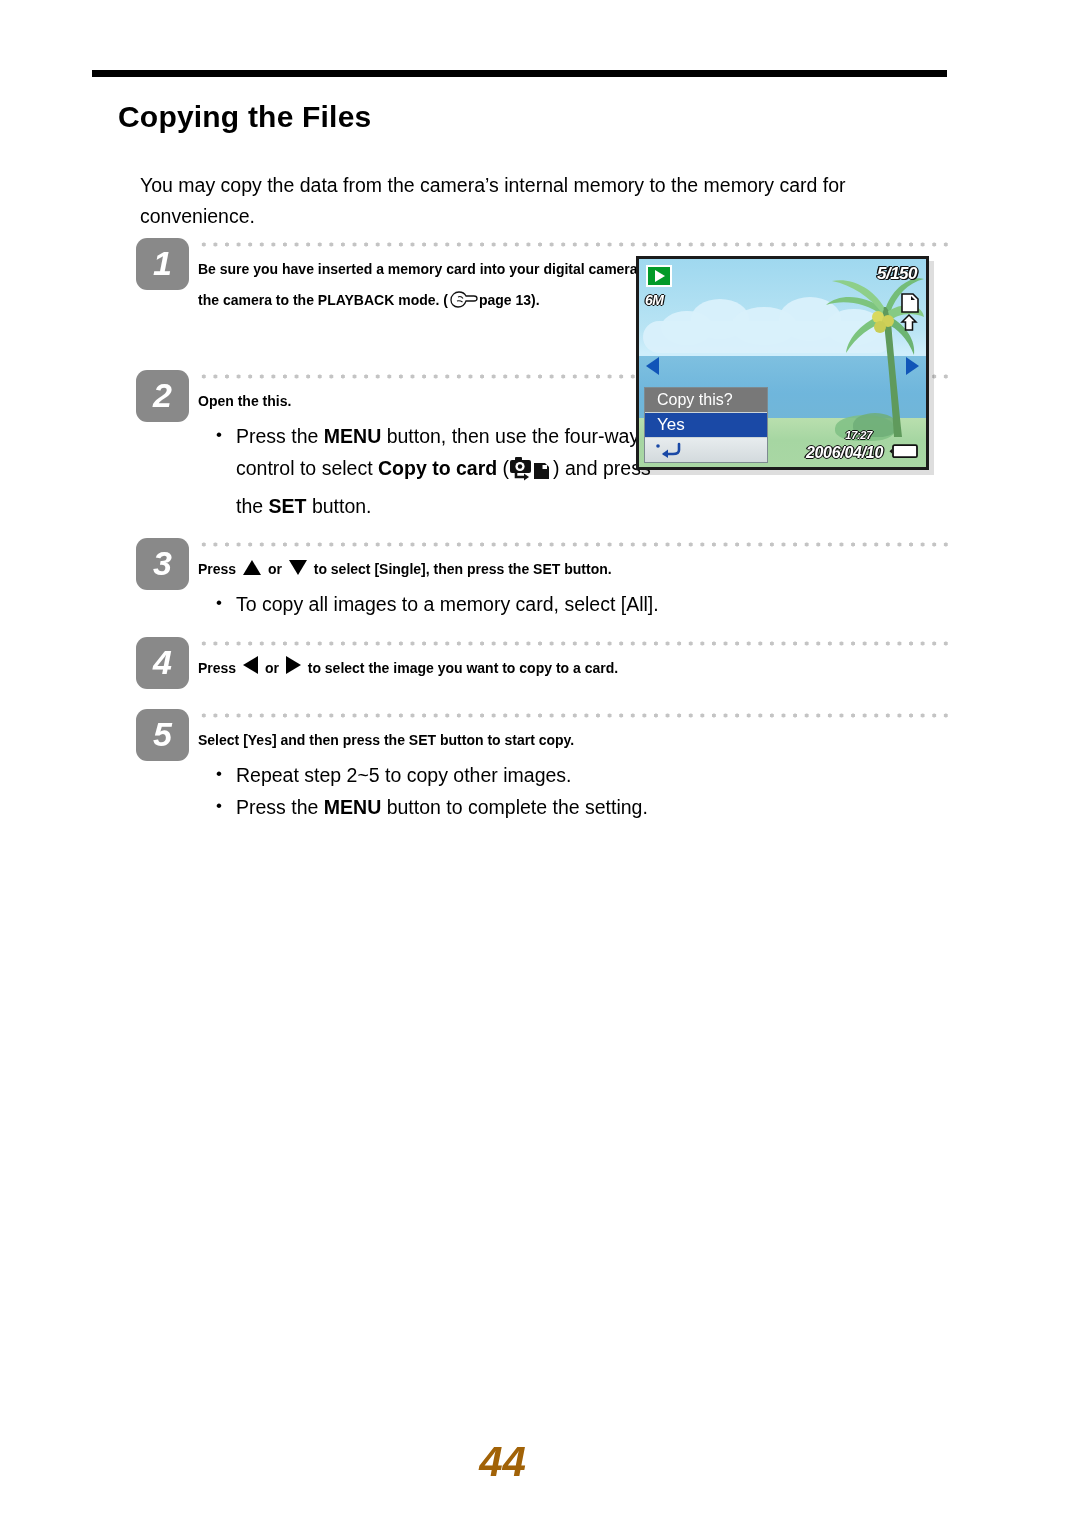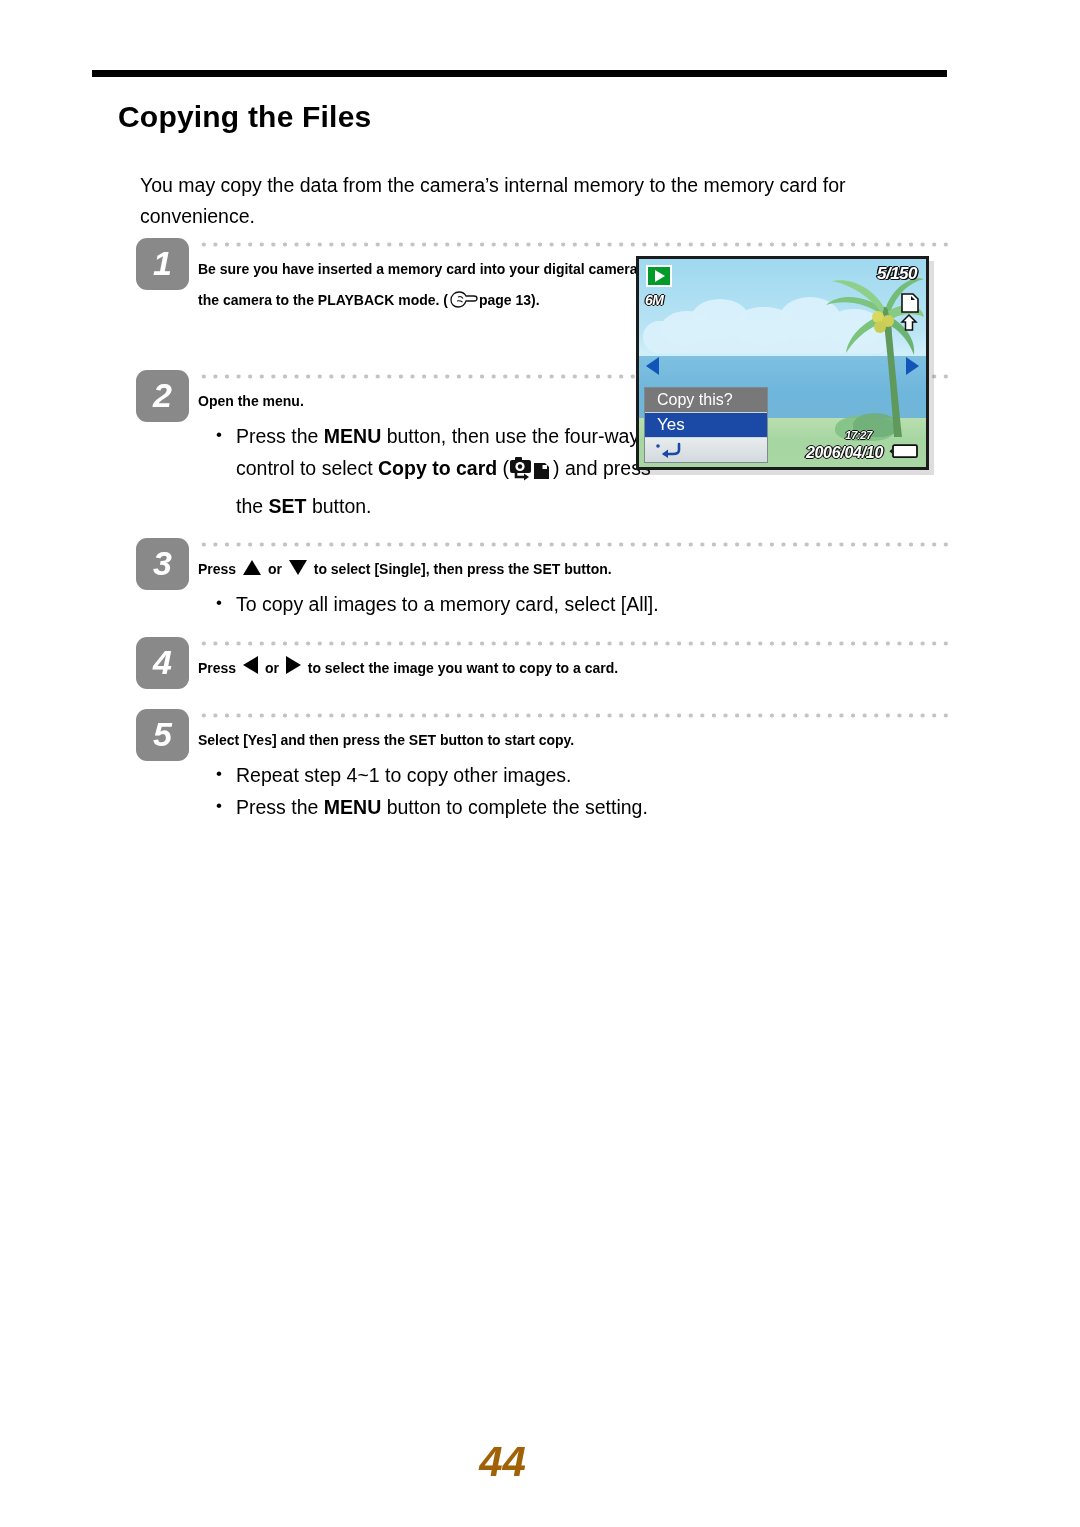--- a/index.html
+++ b/index.html
@@ -360,21 +360,21 @@
             <path d="M3,10 C3,5 7,2 11,2 C15,2 17,4 18,6 L26,6 C28,6 29,7 29,8.5 C29,10 28,11 26,11 L18,11 C17,14 14,17 10,17 C6,17 3,14 3,10 Z" fill="#ffffff" stroke="#111" stroke-width="1.3"></path>
             <path d="M10,7 C12,6 14,7 15,8.5" fill="none" stroke="#111" stroke-width="1.1"></path>
             <path d="M9,11 C11,10.5 13,11 14.5,12" fill="none" stroke="#111" stroke-width="1.1"></path>
           </svg></span><span>page 13).</span>
       </div>
     </div>
 
     <div class="step" style="min-height:168px;">
       <div class="dots-rule"></div>
       <div class="step-badge">2</div>
-      <div class="step-main narrow">Open the menu.</div>
+      <div class="step-main narrow">Open the this.</div>
       <ul class="bullets">
         <li style="width:470px;">
           <span>Press the </span><span class="b">MENU</span><span> button, then use the four-way control to select </span><span class="b">Copy to card</span><span> (</span><span class="copycard-icon"><svg width="44" height="26" viewBox="0 0 44 26">
               <rect x="1" y="5" width="21" height="13" rx="2" fill="#111"></rect>
               <rect x="6" y="2" width="7" height="4" rx="1" fill="#111"></rect>
               <circle cx="11" cy="11.5" r="4.6" fill="#ffffff"></circle>
               <circle cx="11" cy="11.5" r="2.2" fill="#111"></circle>
               <path d="M7,17 L7,22 L17,22" fill="none" stroke="#111" stroke-width="2.6"></path>
               <path d="M15,18.4 L20,22 L15,25.4 Z" fill="#111"></path>
               <path d="M25,8 L36,8 L40,12 L40,24 L25,24 Z" fill="#111"></path>
@@ -409,21 +409,21 @@
         <span class="tri right"></span>
         <span>to select the image you want to copy to a card.</span>
       </div>
     </div>
 
     <div class="step" style="min-height:120px;">
       <div class="dots-rule"></div>
       <div class="step-badge">5</div>
       <div class="step-main">Select [Yes] and then press the SET button to start copy.</div>
       <ul class="bullets">
-        <li>Repeat step 4~1 to copy other images.</li>
+        <li>Repeat step 2~5 to copy other images.</li>
         <li>
           <span>Press the </span><span class="b">MENU</span><span> button to complete the setting.</span>
         </li>
       </ul>
     </div>
 
   </div>
 
   <div class="lcd-wrap">
     <div class="lcd">

